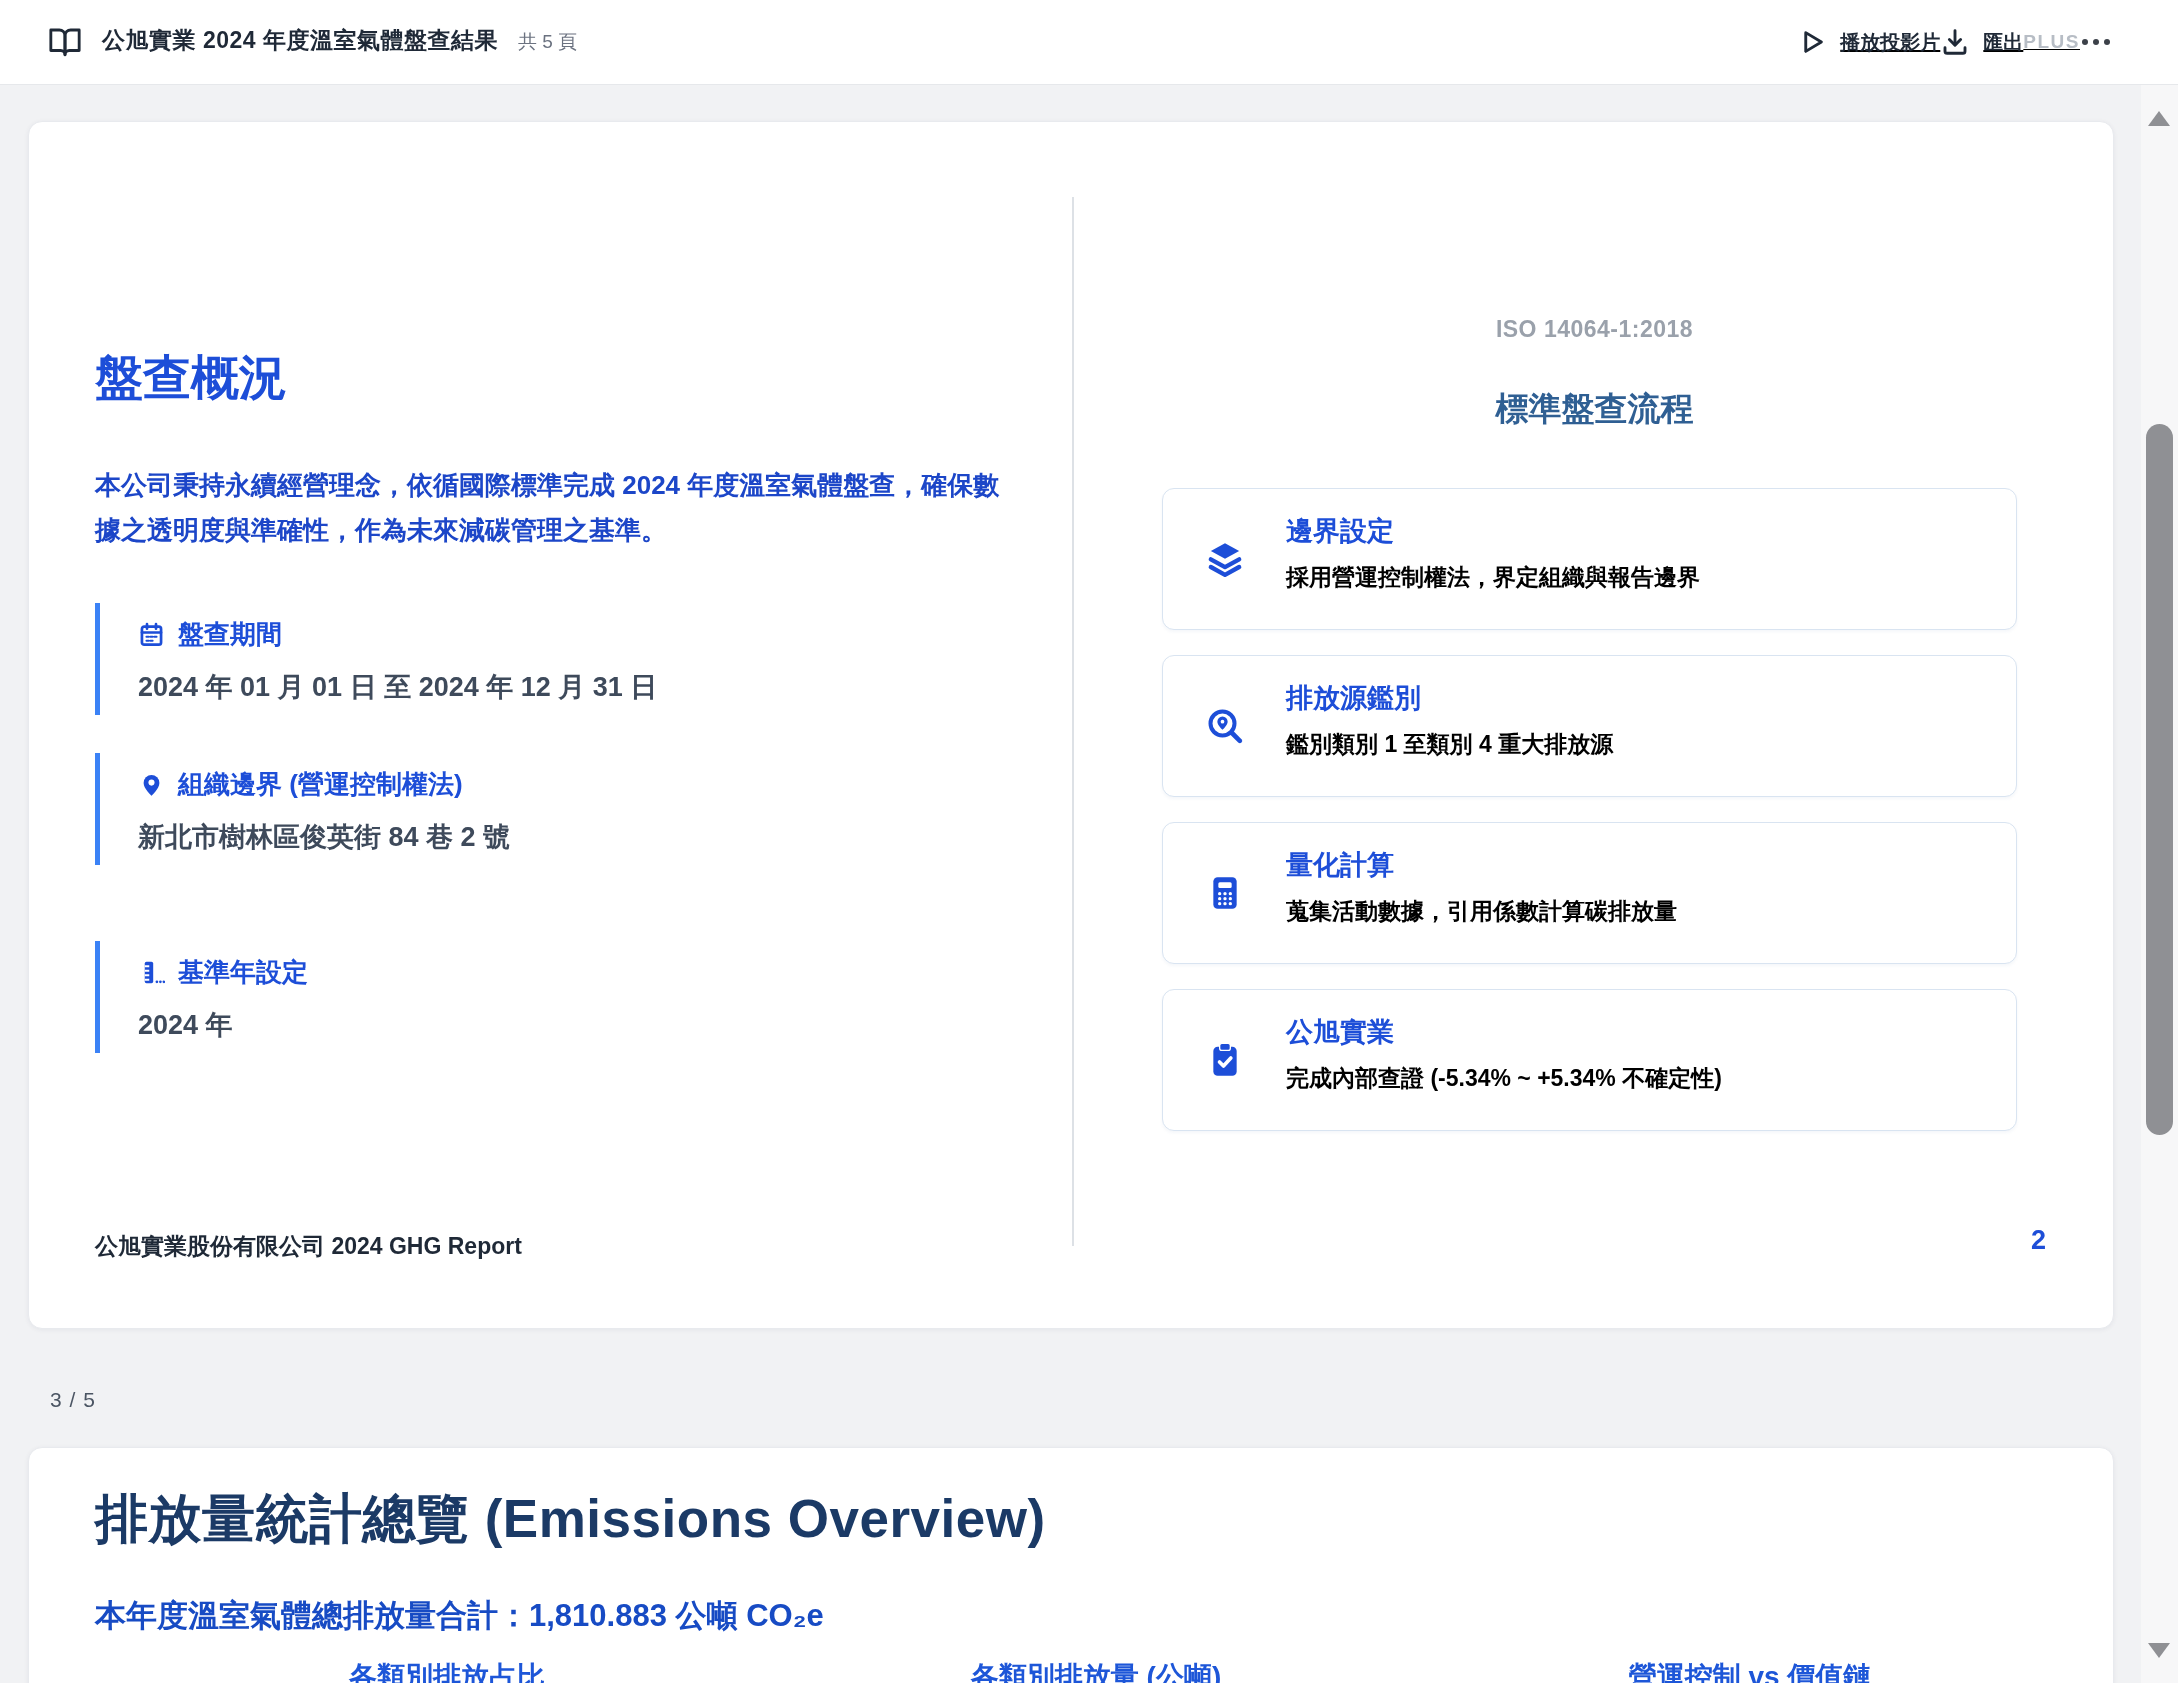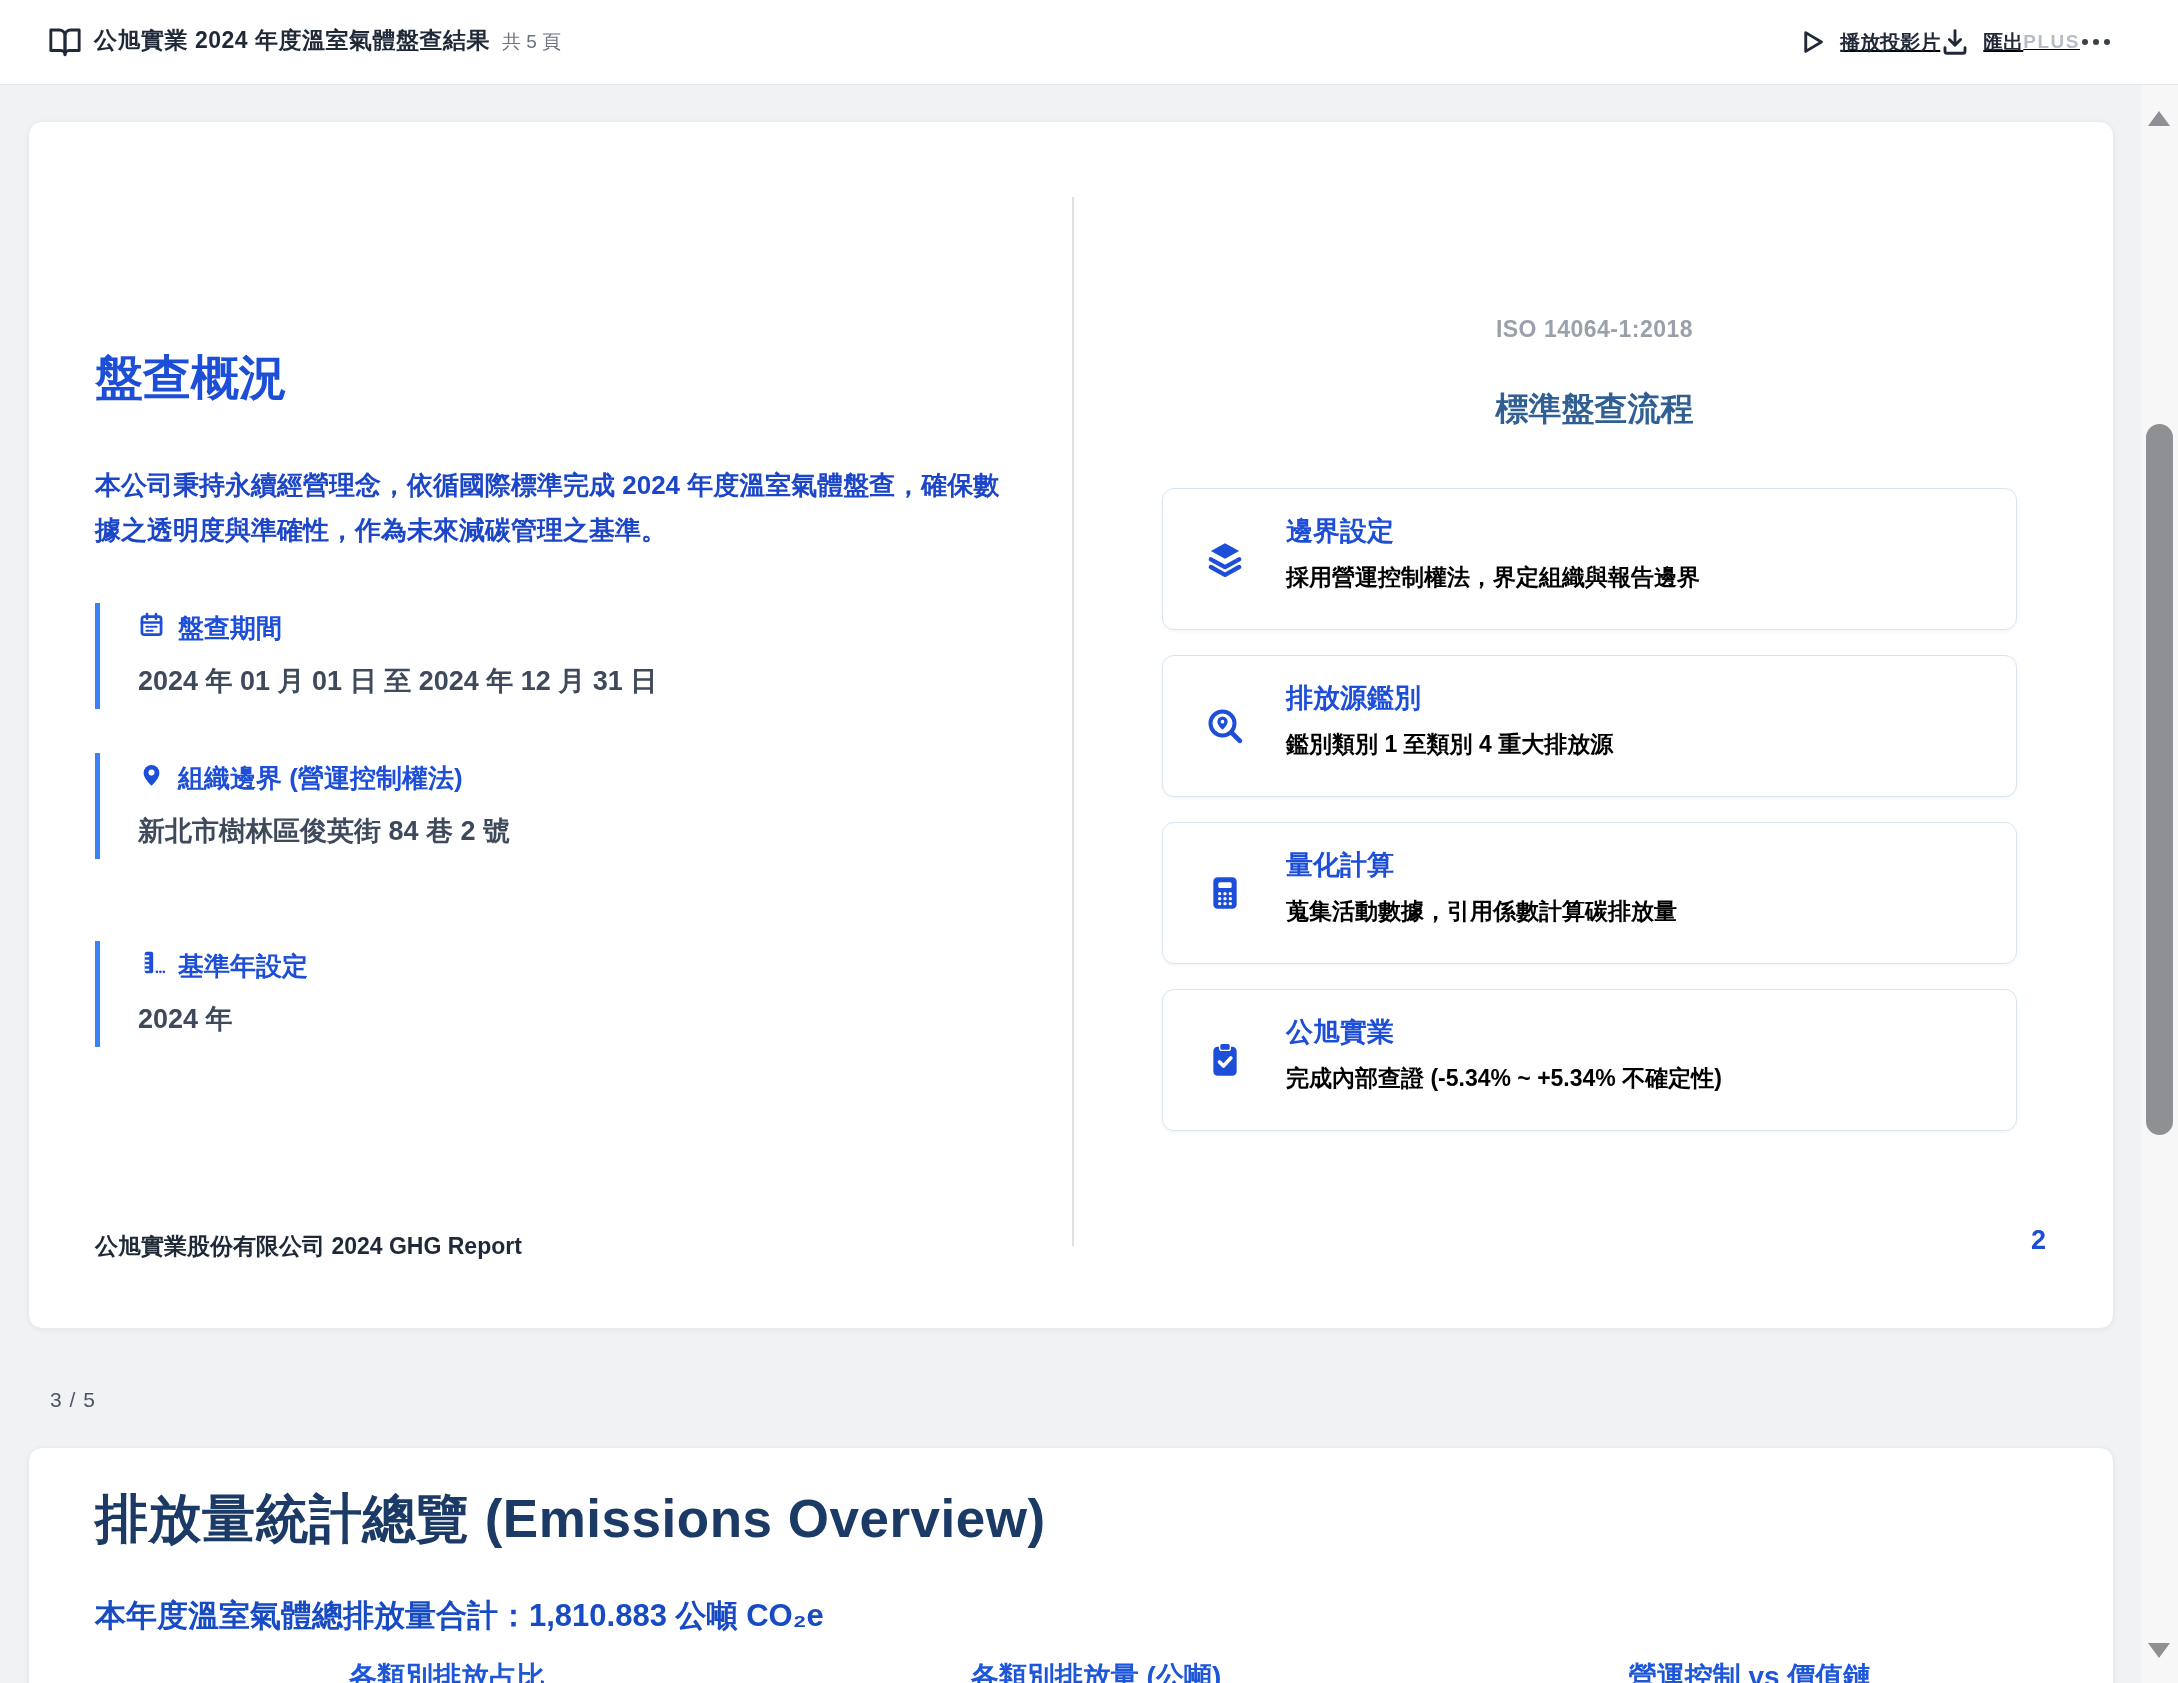--- a/index.html
+++ b/index.html
@@ -3,21 +3,21 @@
 <meta charset="utf-8">
 <style>
   * { margin:0; padding:0; box-sizing:border-box; }
   html,body { width:2178px; height:1683px; overflow:hidden; }
   body { font-family:"Liberation Sans","DejaVu Sans",sans-serif; background:#f1f2f4; position:relative; }
 
   
   .topbar { position:absolute; top:0; left:0; width:2178px; height:85px; background:#fff;
             border-bottom:1px solid #e6e8eb; display:flex; align-items:center;
             justify-content:space-between; padding:0 40px 0 48px; z-index:6; }
-  .tb-left { display:flex; align-items:baseline; gap:12px; }
+  .tb-left { display:flex; align-items:baseline; gap:20px; }
   .tb-left .icon-wrap { align-self:center; display:flex; }
   .doc-title { font-size:23px; font-weight:700; color:#1f2937; letter-spacing:0.5px; }
   .page-count { font-size:19px; font-weight:500; color:#6b7280; }
   .tb-right { display:flex; align-items:center; padding-right:26px;text-decoration:underline; }
   .tb-btn { display:flex; align-items:center; gap:13px; background:none; border:none; cursor:pointer;
             font-family:inherit; font-size:20px; font-weight:700; color:#1f2937; }
   .plus-badge { font-size:19px; font-weight:600; letter-spacing:1.5px; color:#b7bdc5; }
   .more-btn { display:flex; gap:5px; background:none; border:none; cursor:pointer; padding:8px 2px; }
   .more-btn i { width:6px; height:6px; border-radius:50%; background:#3c4149; }
 
@@ -30,21 +30,21 @@
 
   .col-divider { position:absolute; left:1043px; top:75px; width:2px; height:1049px; background:#dde1e6; }
 
   .s1-title { position:absolute; left:66px; top:224px; font-size:48px; font-weight:800; color:#1d4ed8; }
   .s1-intro { position:absolute; left:66px; top:341px; width:909px;
               font-size:26px; line-height:1.72; font-weight:600; color:#1c46c8; }
 
   .info-block { position:absolute; left:66px; width:871px; border-left:5px solid #3b82f6;
                 padding:8px 0 10px 38px; }
   .ib-1 { top:481px; } .ib-2 { top:631px; } .ib-3 { top:819px; }
-  .ib-label { display:flex; gap:13px; font-size:26px; font-weight:700; color:#1d4ed8; }
+  .ib-label { display:flex; align-items:center; gap:13px; font-size:26px; font-weight:700; color:#1d4ed8;margin-top:6px; }
   .ib-value { margin-top:17px; font-size:27px; font-weight:600; color:#3e4a5b; }
 
   .rc-center { position:absolute; left:1045px; width:1041px; text-align:center; }
   .iso-label { top:194px; font-size:23px; font-weight:700; color:#9aa1ab; letter-spacing:0.5px; }
   .process-title { top:265px; font-size:33px; font-weight:800; color:#2f5f93; }
 
   .step-card { position:absolute; left:1133px; width:855px; height:142px; background:#fff;
                border:1.5px solid #d9e4f1; border-radius:12px;
                box-shadow:0 2px 3px rgba(110,140,185,.07); }
   .sc-1 { top:366px; } .sc-2 { top:533px; } .sc-3 { top:700px; } .sc-4 { top:867px; }

